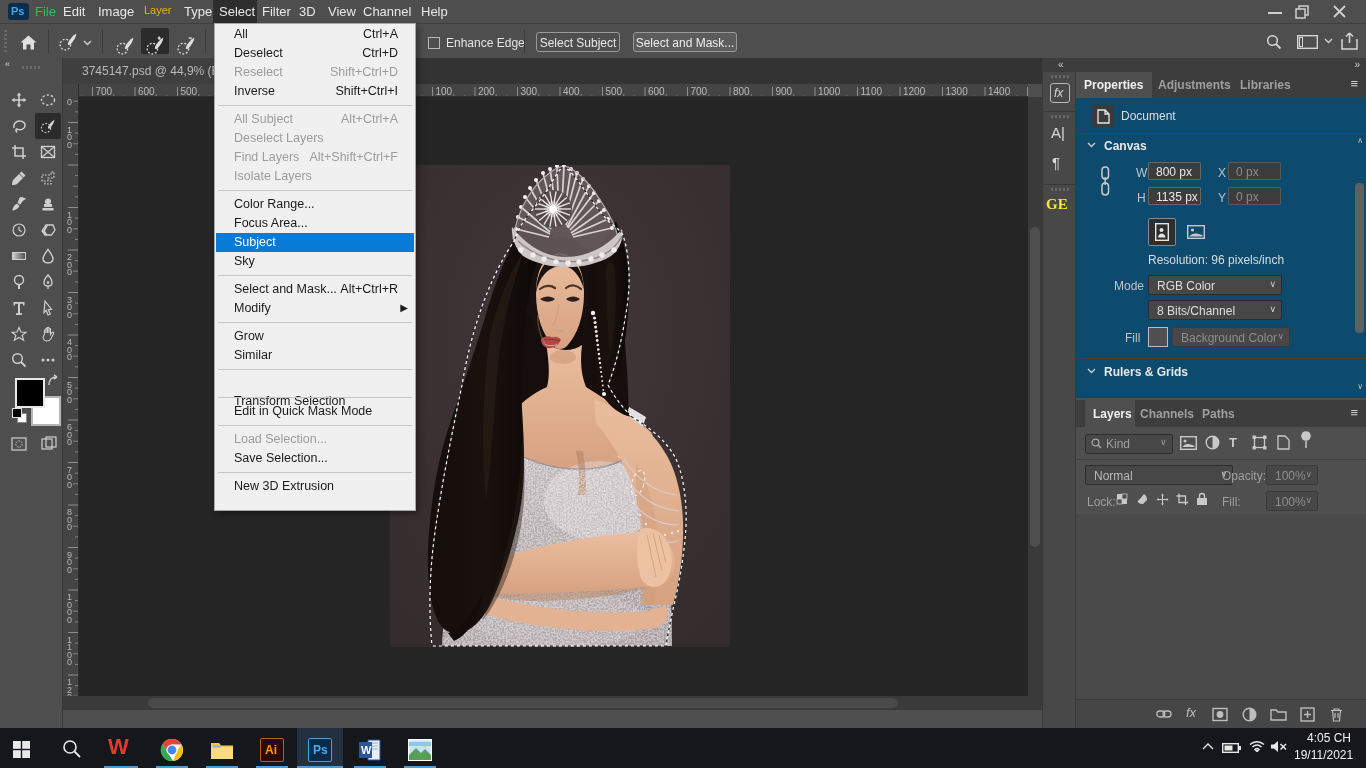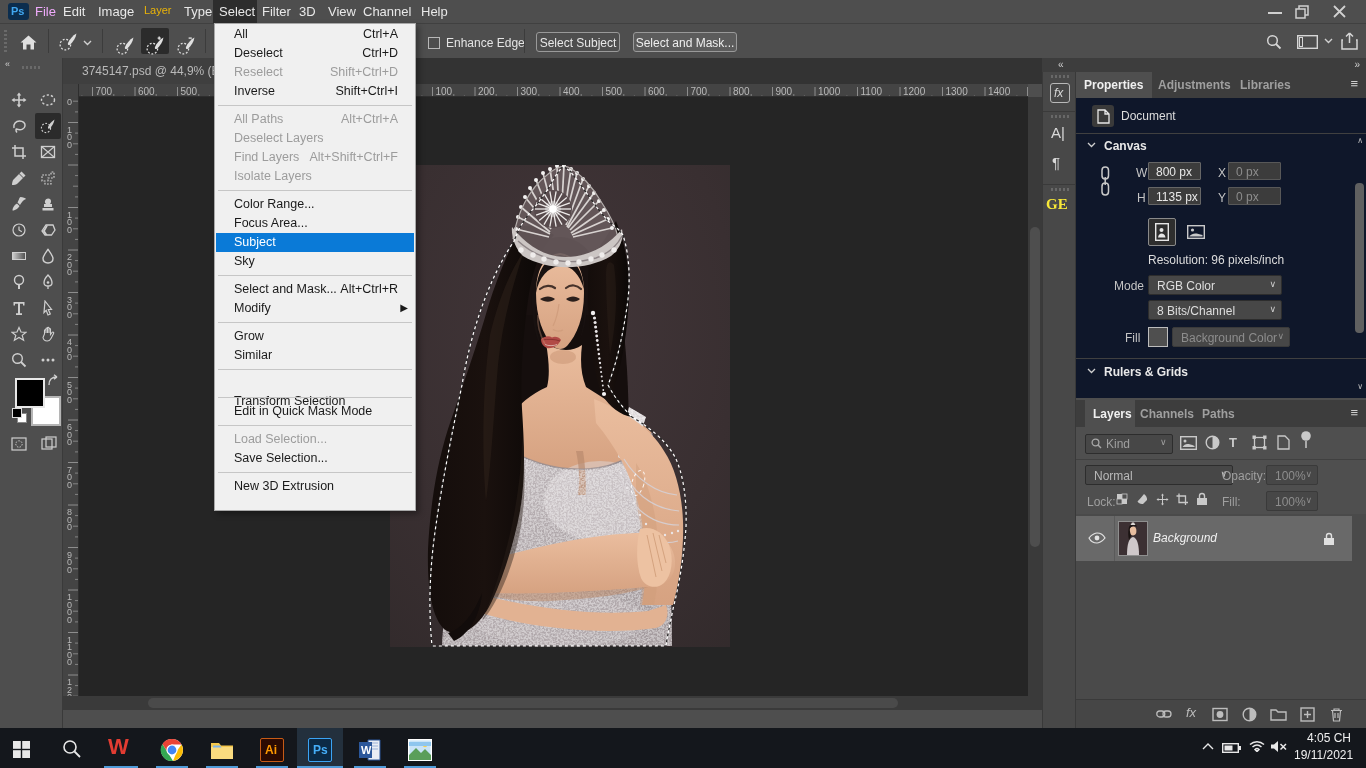--- a/index.html
+++ b/index.html
@@ -10,21 +10,21 @@
 .dd span{position:absolute;left:8px;top:3px;font-size:12px;color:#dedede;white-space:nowrap}
 .dd i{position:absolute;right:5px;top:3px;font-style:normal;font-size:9px;color:#cfcfcf}
 .dd.dim{border-color:#3a3a3a}.dd.dim span{color:#8d8d8d}.dd.dim i{color:#8d8d8d}
 </style></head><body>
 <div id="root">
 <div style="position:absolute;left:0;top:0;width:1366px;height:23px;background:#4e4e4e">
       <div style="position:absolute;left:8px;top:3px;width:21px;height:17px;background:#0b2d4e;border-radius:3px;box-sizing:border-box">
         <span style="position:absolute;left:3px;top:2px;font-size:11px;font-weight:bold;color:#41a7f0">Ps</span>
       </div>
       <div style="position:absolute;left:213px;top:0;width:44px;height:23px;background:#2d2d2d"></div>
-      <span style="position:absolute;left:35px;top:4px;font-size:13px;color:#f0abfc">File</span>
+      <span style="position:absolute;left:35px;top:4px;font-size:13px;color:#22c55e">File</span>
       <span style="position:absolute;left:63px;top:4px;font-size:13px;color:#e8e8e8">Edit</span>
       <span style="position:absolute;left:98px;top:4px;font-size:13px;color:#e8e8e8">Image</span>
       <span style="position:absolute;left:144px;top:4px;font-size:11px;color:#eab308">Layer</span>
       <span style="position:absolute;left:184px;top:4px;font-size:13px;color:#e8e8e8">Type</span>
       <span style="position:absolute;left:219px;top:4px;font-size:13px;color:#e8e8e8">Select</span>
       <span style="position:absolute;left:262px;top:4px;font-size:13px;color:#e8e8e8">Filter</span>
       <span style="position:absolute;left:299px;top:4px;font-size:13px;color:#e8e8e8">3D</span>
       <span style="position:absolute;left:328px;top:4px;font-size:13px;color:#e8e8e8">View</span>
       <span style="position:absolute;left:363px;top:4px;font-size:13px;color:#e8e8e8">Channel</span>
       <span style="position:absolute;left:421px;top:4px;font-size:13px;color:#e8e8e8">Help</span>
@@ -624,21 +624,21 @@
       <div style="position:absolute;left:8px;top:116px;width:18px;height:3px;background-image:repeating-linear-gradient(90deg,#686868 0 2px, transparent 2px 4px)"></div>
       <span style="position:absolute;left:3px;top:124px;font-size:15px;font-weight:bold;color:#f7e838;font-family:'Liberation Serif',serif">GE</span>
     </div>
     <div style="position:absolute;left:1076px;top:72px;width:290px;height:326px;background:#3d3d3d">
       <div style="position:absolute;left:0;top:0;width:76px;height:26px;background:#4f4f4f">
         <span style="position:absolute;left:8px;top:6px;font-size:12px;font-weight:bold;color:#f0f0f0">Properties</span>
       </div>
       <span style="position:absolute;left:82px;top:6px;font-size:12px;font-weight:bold;color:#9f9f9f">Adjustments</span>
       <span style="position:absolute;left:164px;top:6px;font-size:12px;font-weight:bold;color:#9f9f9f">Libraries</span>
       <span style="position:absolute;right:8px;top:4px;font-size:13px;color:#cfcfcf">≡</span>
-      <div style="position:absolute;left:0;top:26px;width:290px;height:300px;background:#0f172a">
+      <div style="position:absolute;left:0;top:26px;width:290px;height:300px;background:#0c4a6e">
         <div style="position:absolute;left:16px;top:7px;width:22px;height:22px;background:#3a3a3a;border-radius:3px"></div>
         <svg style="position:absolute;left:21px;top:11px" width="13" height="15" viewBox="0 0 13 15" xmlns="http://www.w3.org/2000/svg">
           <path d="M1 1 h7 l4 4 v9 H1 Z M8 1 v4 h4" fill="none" stroke="#e8e8e8" stroke-width="1.3"></path>
         </svg>
         <span style="position:absolute;left:45px;top:11px;font-size:12px;color:#dddddd">Document</span>
         <div style="position:absolute;left:0;top:35px;width:290px;height:1px;background:#404040"></div>
         <svg style="position:absolute;left:11px;top:44px" width="9" height="6" viewBox="0 0 9 6" xmlns="http://www.w3.org/2000/svg">
           <path d="M1 1 L4.5 4.5 L8 1" fill="none" stroke="#cfcfcf" stroke-width="1.3"></path>
         </svg>
         <span style="position:absolute;left:28px;top:41px;font-size:12px;font-weight:bold;color:#e8e8e8">Canvas</span>
@@ -768,40 +768,20 @@
         <svg style="position:absolute;left:120px;top:65px" width="12" height="14" viewBox="0 0 12 14" xmlns="http://www.w3.org/2000/svg">
           <rect x="1" y="6" width="10" height="7" fill="#c9c9c9"></rect>
           <path d="M3.5 6 V4 a2.5 2.5 0 0 1 5 0 V6" fill="none" stroke="#c9c9c9" stroke-width="1.4"></path>
         </svg>
         <span style="position:absolute;left:146px;top:68px;font-size:12px;color:#9f9f9f">Fill:</span>
         <div class="dd dim" style="left:190px;top:64px;width:52px">
           <span>100%</span>
           <i>∨</i>
         </div>
         <div style="position:absolute;left:0;top:87px;width:290px;height:214px;background:#4a4a4a"></div>
-        <div style="position:absolute;left:0;top:89px;width:276px;height:45px;background:#696969">
-          <svg style="position:absolute;left:12px;top:16px" width="18" height="12" viewBox="0 0 18 12" xmlns="http://www.w3.org/2000/svg">
-            <path d="M1 6 C4 2 8 1 9 1 C13 1 16 4 17 6 C14 10 10 11 9 11 C5 11 2 8 1 6 Z" fill="none" stroke="#e2e2e2" stroke-width="1.2"></path>
-            <circle cx="9" cy="6" r="2.4" fill="#e2e2e2"></circle>
-          </svg>
-          <div style="position:absolute;left:38px;top:0;width:1px;height:45px;background:#5a5a5a"></div>
-          <div style="position:absolute;left:43px;top:6px;width:28px;height:33px;outline:1px solid #8f8f8f"><svg width="28" height="33" xmlns="http://www.w3.org/2000/svg">
-              <rect width="28" height="33" fill="#3c3033"></rect>
-              <path d="M8 33 C8 22 10 16 14 15 C18 16 20 22 20 33 Z" fill="#cfc8ca"></path>
-              <ellipse cx="14" cy="9" rx="3.4" ry="4.4" fill="#e8bd9f"></ellipse>
-              <path d="M10 5 C11 2.5 13 1.5 14 1.5 C16 1.5 17.5 3 18 5 C17 4 15 3.5 14 4 C12 4.8 10.8 6 10 8 Z" fill="#1a1312"></path>
-              <path d="M10 5 C9 9 9 14 10 18 L12 14 Z" fill="#1a1312"></path>
-              <path d="M13 0.5 L15 0.5 L16.5 3 L11.5 3 Z" fill="#ddd8d6"></path>
-            </svg></div>
-          <span style="position:absolute;left:77px;top:15px;font-size:12px;font-style:italic;color:#f0f0f0">Background</span>
-          <svg style="position:absolute;left:247px;top:16px" width="12" height="14" viewBox="0 0 12 14" xmlns="http://www.w3.org/2000/svg">
-            <rect x="1" y="6" width="10" height="7" fill="#e0e0e0"></rect>
-            <path d="M3.5 6 V4 a2.5 2.5 0 0 1 5 0 V6" fill="none" stroke="#e0e0e0" stroke-width="1.4"></path>
-          </svg>
-        </div>
         <div style="position:absolute;left:0;top:272px;width:290px;height:29px;background:#464646;border-top:1px solid #3a3a3a;box-sizing:border-box">
           <svg style="position:absolute;left:80px;top:8px" width="16" height="12" viewBox="0 0 16 12" xmlns="http://www.w3.org/2000/svg">
             <rect x="0.8" y="3" width="8" height="6" rx="3" fill="none" stroke="#bdbdbd" stroke-width="1.3"></rect>
             <rect x="7" y="3" width="8" height="6" rx="3" fill="none" stroke="#bdbdbd" stroke-width="1.3"></rect>
           </svg>
           <span style="position:absolute;left:110px;top:5px;font-size:13px;font-style:italic;color:#bdbdbd">fx</span>
           <svg style="position:absolute;left:136px;top:7px" width="16" height="15" viewBox="0 0 16 15" xmlns="http://www.w3.org/2000/svg">
             <rect x="1" y="1.5" width="14" height="12" fill="none" stroke="#bdbdbd" stroke-width="1.4"></rect>
             <circle cx="8" cy="7.5" r="3.4" fill="#bdbdbd"></circle>
           </svg>
@@ -903,21 +883,21 @@
       <div style="position:absolute;left:1px;right:1px;top:39px;height:19px;font-size:12.5px;color:#9c9c9c">
         <span style="position:absolute;left:18px;top:2px">Reselect</span>
         <span style="position:absolute;right:16px;top:2px">Shift+Ctrl+D</span>
       </div>
       <div style="position:absolute;left:1px;right:1px;top:58px;height:19px;font-size:12.5px;color:#1a1a1a">
         <span style="position:absolute;left:18px;top:2px">Inverse</span>
         <span style="position:absolute;right:16px;top:2px">Shift+Ctrl+I</span>
       </div>
       <div style="position:absolute;left:3px;right:3px;top:81px;height:1px;background:#c6c6c6"></div>
       <div style="position:absolute;left:1px;right:1px;top:86px;height:19px;font-size:12.5px;color:#9c9c9c">
-        <span style="position:absolute;left:18px;top:2px">All Paths</span>
+        <span style="position:absolute;left:18px;top:2px">All Subject</span>
         <span style="position:absolute;right:16px;top:2px">Alt+Ctrl+A</span>
       </div>
       <div style="position:absolute;left:1px;right:1px;top:105px;height:19px;font-size:12.5px;color:#9c9c9c">
         <span style="position:absolute;left:18px;top:2px">Deselect Layers</span>
       </div>
       <div style="position:absolute;left:1px;right:1px;top:124px;height:19px;font-size:12.5px;color:#9c9c9c">
         <span style="position:absolute;left:18px;top:2px">Find Layers</span>
         <span style="position:absolute;right:16px;top:2px">Alt+Shift+Ctrl+F</span>
       </div>
       <div style="position:absolute;left:1px;right:1px;top:143px;height:19px;font-size:12.5px;color:#9c9c9c">

